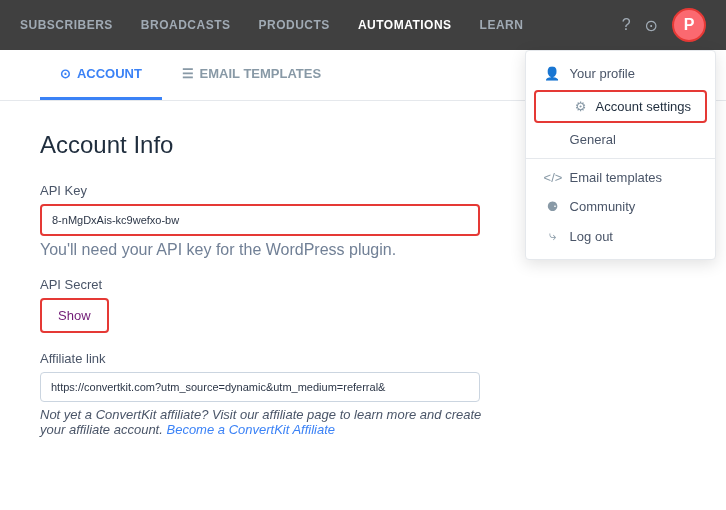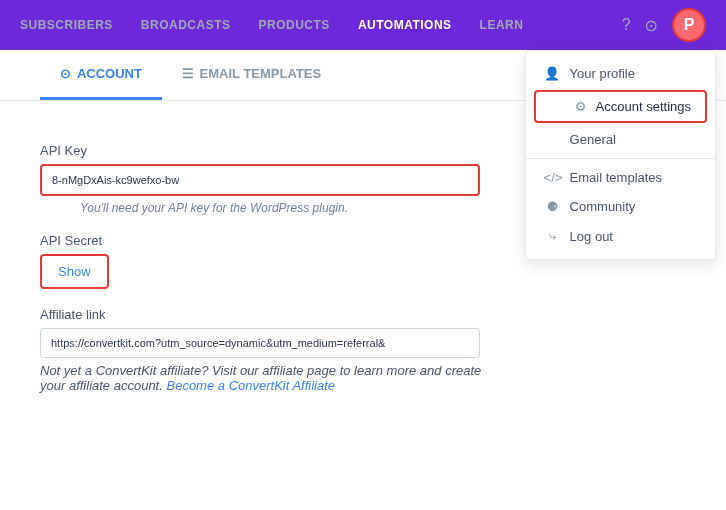--- a/index.html
+++ b/index.html
@@ -1,20 +1,20 @@
 <!DOCTYPE html>
 <html><head>
   <meta charset="utf-8">
   <style>
     * { box-sizing: border-box; margin: 0; padding: 0; }
     body { font-family: -apple-system, BlinkMacSystemFont, 'Segoe UI', Arial, sans-serif; font-size: 14px; background: #fff; }
 
     
     .top-nav {
-      background: #6d28d9;
+      background: #404040;
       height: 50px;
       display: flex;
       align-items: center;
       padding: 0 20px;
       position: relative;
     }
     .nav-items {
       display: flex;
       gap: 28px;
       flex: 1;
@@ -101,32 +101,30 @@
       max-width: 440px;
       padding: 8px 10px;
       border: 1px solid #cbd5e0;
       border-radius: 4px;
       font-size: 11px;
       color: #2d3748;
       outline: none;
     }
     .field-input.red-border { border: 2px solid #e53935; }
     .field-note {
-      font-size: 12px;
+      font-size: 16px;
       color: #718096;
       margin-top: 5px;
-      font-style: italic;
-      margin-left: 40px;
     }
     .show-btn {
       padding: 8px 16px;
       border: 2px solid #e53935;
       border-radius: 4px;
       background: #fff;
-      color: #3b82f6;
+      color: #701a75;
       font-size: 13px;
       cursor: pointer;
       max-width: 100px;
     }
     .link-text {
       color: #3b82f6;
       cursor: pointer;
       text-decoration: none;
     }
     .italic-note {
@@ -233,20 +231,21 @@
     <span>⊙</span>
     <span>ACCOUNT</span>
   </div>
   <div class="sub-nav-item">
     <span>☰</span>
     <span>EMAIL TEMPLATES</span>
   </div>
 </div>
 
 <div class="main-content">
+  <h1>Account Info</h1>
 
   <div class="field-group">
     <div class="field-label">API Key</div>
     <input class="field-input red-border" type="text" readonly="" value="8-nMgDxAis-kc9wefxo-bw" style="">
     <div class="field-note">You'll need your API key for the WordPress plugin.</div>
   </div>
 
   <div class="field-group">
     <div class="field-label">API Secret</div>
     <button class="show-btn">Show</button>

